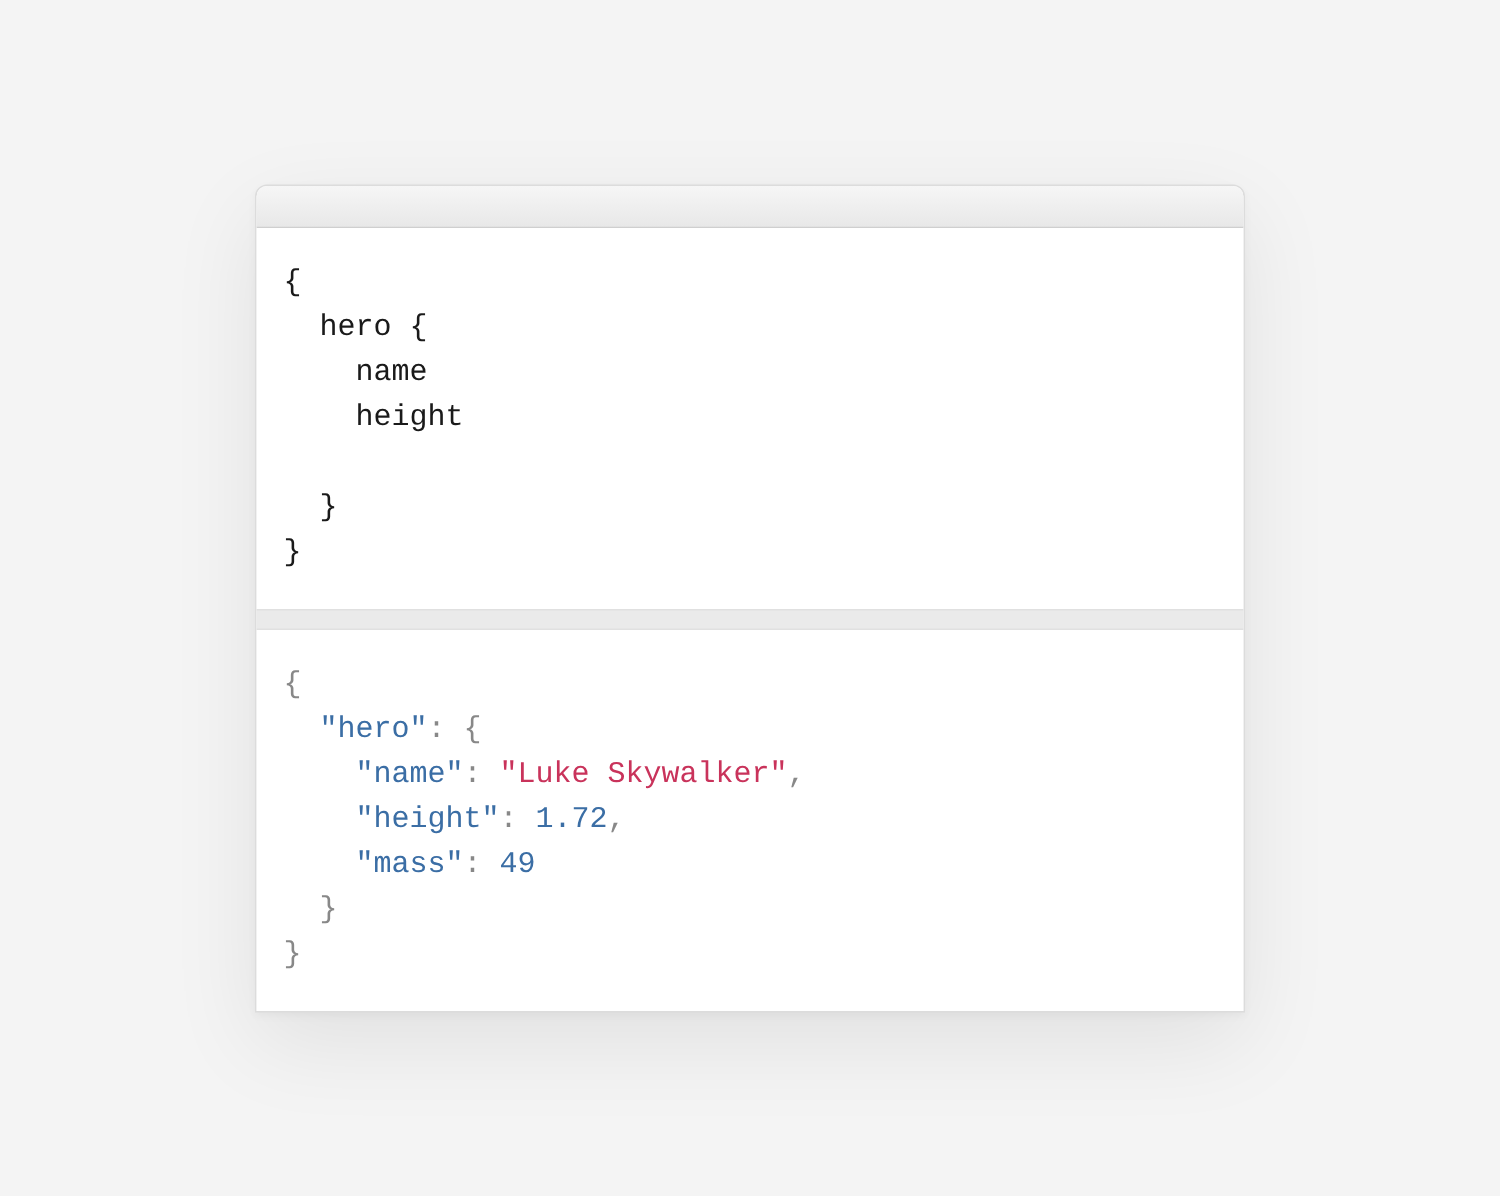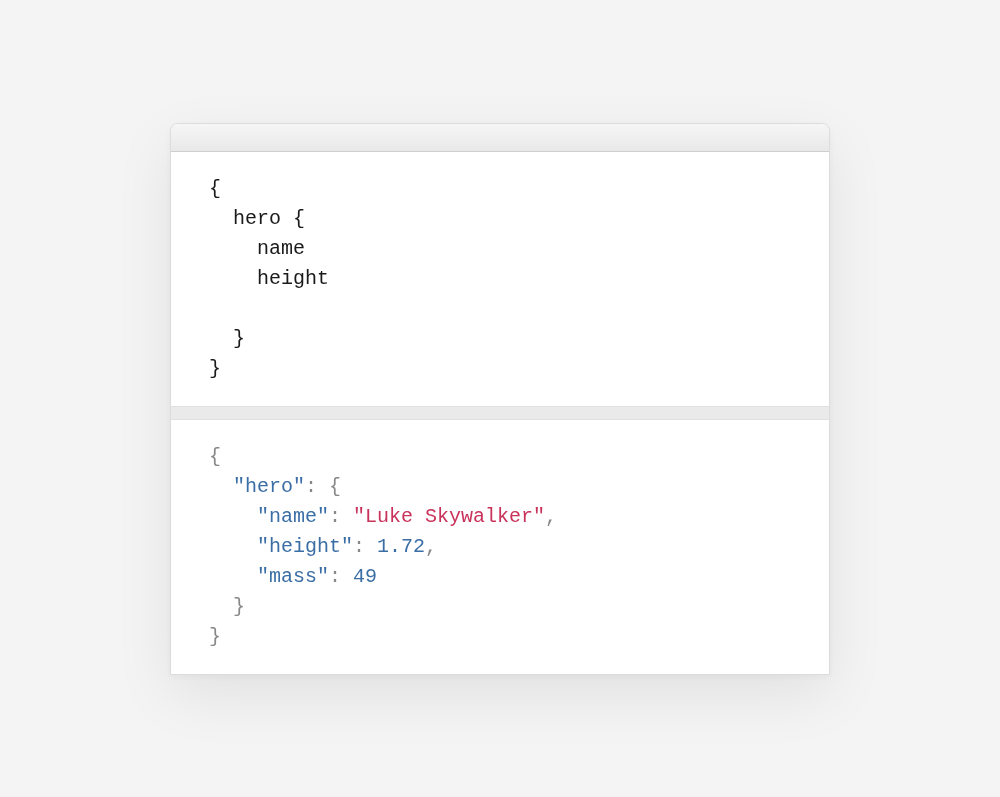--- a/index.html
+++ b/index.html
@@ -24,21 +24,21 @@
       overflow: hidden;
       border: 1px solid #dcdcdc;
     }
     .titlebar {
       height: 28px;
       background: linear-gradient(to bottom, #f6f6f6, #e8e8e8);
       border-bottom: 1px solid #cfcfcf;
     }
     .pane {
       background: #ffffff;
-      padding: 22px 38px;
+      padding: 22px 18px;
     }
     .divider {
       height: 14px;
       background: #eaeaea;
       border-top: 1px solid #e0e0e0;
       border-bottom: 1px solid #e0e0e0;
     }
     pre {
       font-family: Menlo, Monaco, "Courier New", monospace;
       font-size: 20px;

